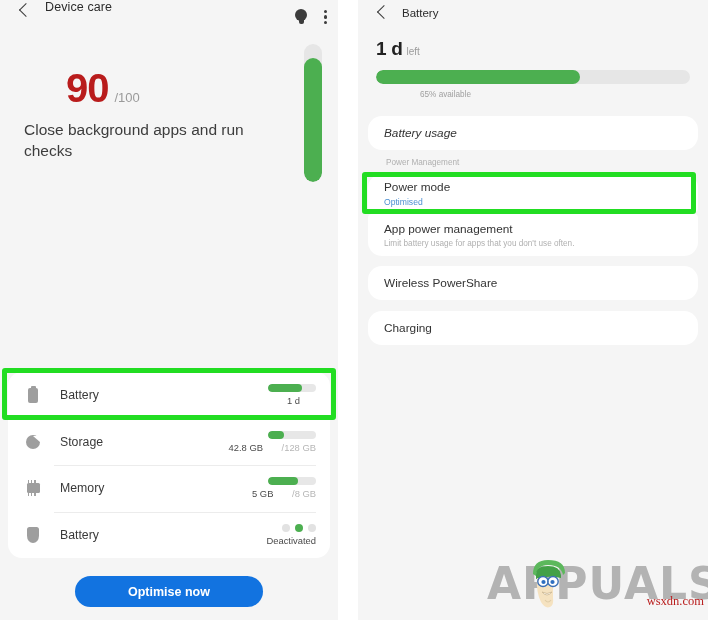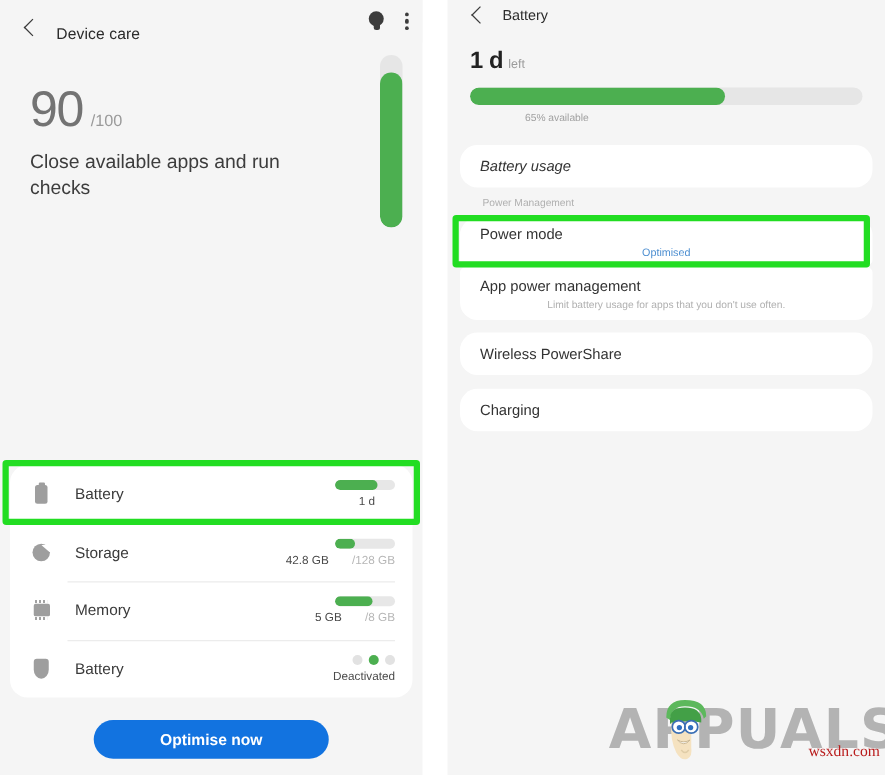--- a/index.html
+++ b/index.html
@@ -13,21 +13,21 @@
 
   
   .left-panel {
     position: absolute; left: 0; top: 0;
     width: 338px; height: 620px;
     background: #f5f5f5;
   }
   .dc-header {
     position: absolute; left: 0; top: 0;
     width: 338px; height: 34px;
-    display: flex; align-items: flex-end;
+    display: flex; align-items: flex-start;
     background: #f5f5f5;
   }
   .back-chevron {
     width: 22px; height: 22px; margin-left: 14px;
     position: relative; flex: none;
   }
   .back-chevron::before {
     content: ""; position: absolute; left: 7px; top: 5px;
     width: 9px; height: 9px;
     border-left: 1.6px solid #3a3a3a;
@@ -59,22 +59,22 @@
     border-radius: 50%; background: #3c3c3c; display: block;
   }
   .kebab-icon i:nth-child(1) { top: 1px; }
   .kebab-icon i:nth-child(2) { top: 6.4px; }
   .kebab-icon i:nth-child(3) { top: 11.8px; }
 
   
   .score-wrap { position: absolute; left: 24px; top: 68px; width: 260px; }
   .score-line { display: flex; align-items: baseline; }
   .score-num {
-    font-size: 40px; font-weight: normal; color: #737373;
-    letter-spacing: -1px; line-height: 1;
+    font-size: 40px; font-weight: bold; color: #b91c1c;
+    letter-spacing: -1px; line-height: 1; margin-left: 42px;
   }
   .score-max { font-size: 13px; color: #9a9a9a; margin-left: 6px; }
   .score-msg {
     margin-top: 12px; font-size: 15.5px; color: #3d3d3d;
     line-height: 1.33; max-width: 250px;
   }
   .score-gauge {
     position: absolute; right: 16px; top: 44px;
     width: 18px; height: 138px;
     background: #e6e6e6; border-radius: 9px; overflow: hidden;
@@ -206,21 +206,21 @@
   }
   .bt-avail { margin-top: 6px; font-size: 8.2px; color: #a0a0a0; margin-left: 44px; }
 
   .rp-card {
     position: absolute; left: 10px; width: 330px;
     background: #ffffff; border-radius: 14px;
     display: flex; flex-direction: column; justify-content: center;
     padding: 0 16px;
   }
   .rp-card .ttl { font-size: 11.8px; color: #333; }
-  .rp-card .sub { font-size: 8.2px; color: #b0b0b0; margin-top: 3px; text-align: center; }
+  .rp-card .sub { font-size: 8.2px; color: #b0b0b0; margin-top: 3px; }
   .rp-card .sub.blue { color: #4d8fd1; font-size: 8.6px; }
   .sect-label {
     position: absolute; left: 18px; font-size: 8.2px; color: #b0b0b0; padding-left: 10px;
   }
 
   #card-usage   { top: 116px; height: 34px; font-style: italic; }
   #card-power   { top: 174px; height: 38px; border-radius: 14px 14px 4px 4px; }
   #card-apppwr  { top: 214px; height: 42px; border-radius: 4px 4px 14px 14px; }
   #card-wps     { top: 266px; height: 34px; }
   #card-chg     { top: 311px; height: 34px; }
@@ -262,21 +262,21 @@
             <i></i>
           </div>
       </div>
     </div>
 
     <div class="score-wrap">
       <div class="score-line">
         <span class="score-num">90</span>
         <span class="score-max">/100</span>
       </div>
-      <div class="score-msg">Close available apps and run checks</div>
+      <div class="score-msg">Close background apps and run checks</div>
     </div>
 
     <div class="score-gauge">
       <span class="fill" id="gauge-fill" style="height: 90%;"></span>
     </div>
 
     <div class="stats-card">
 
       <div class="stat-row">
         <div class="stat-ico ico-battery"></div>

